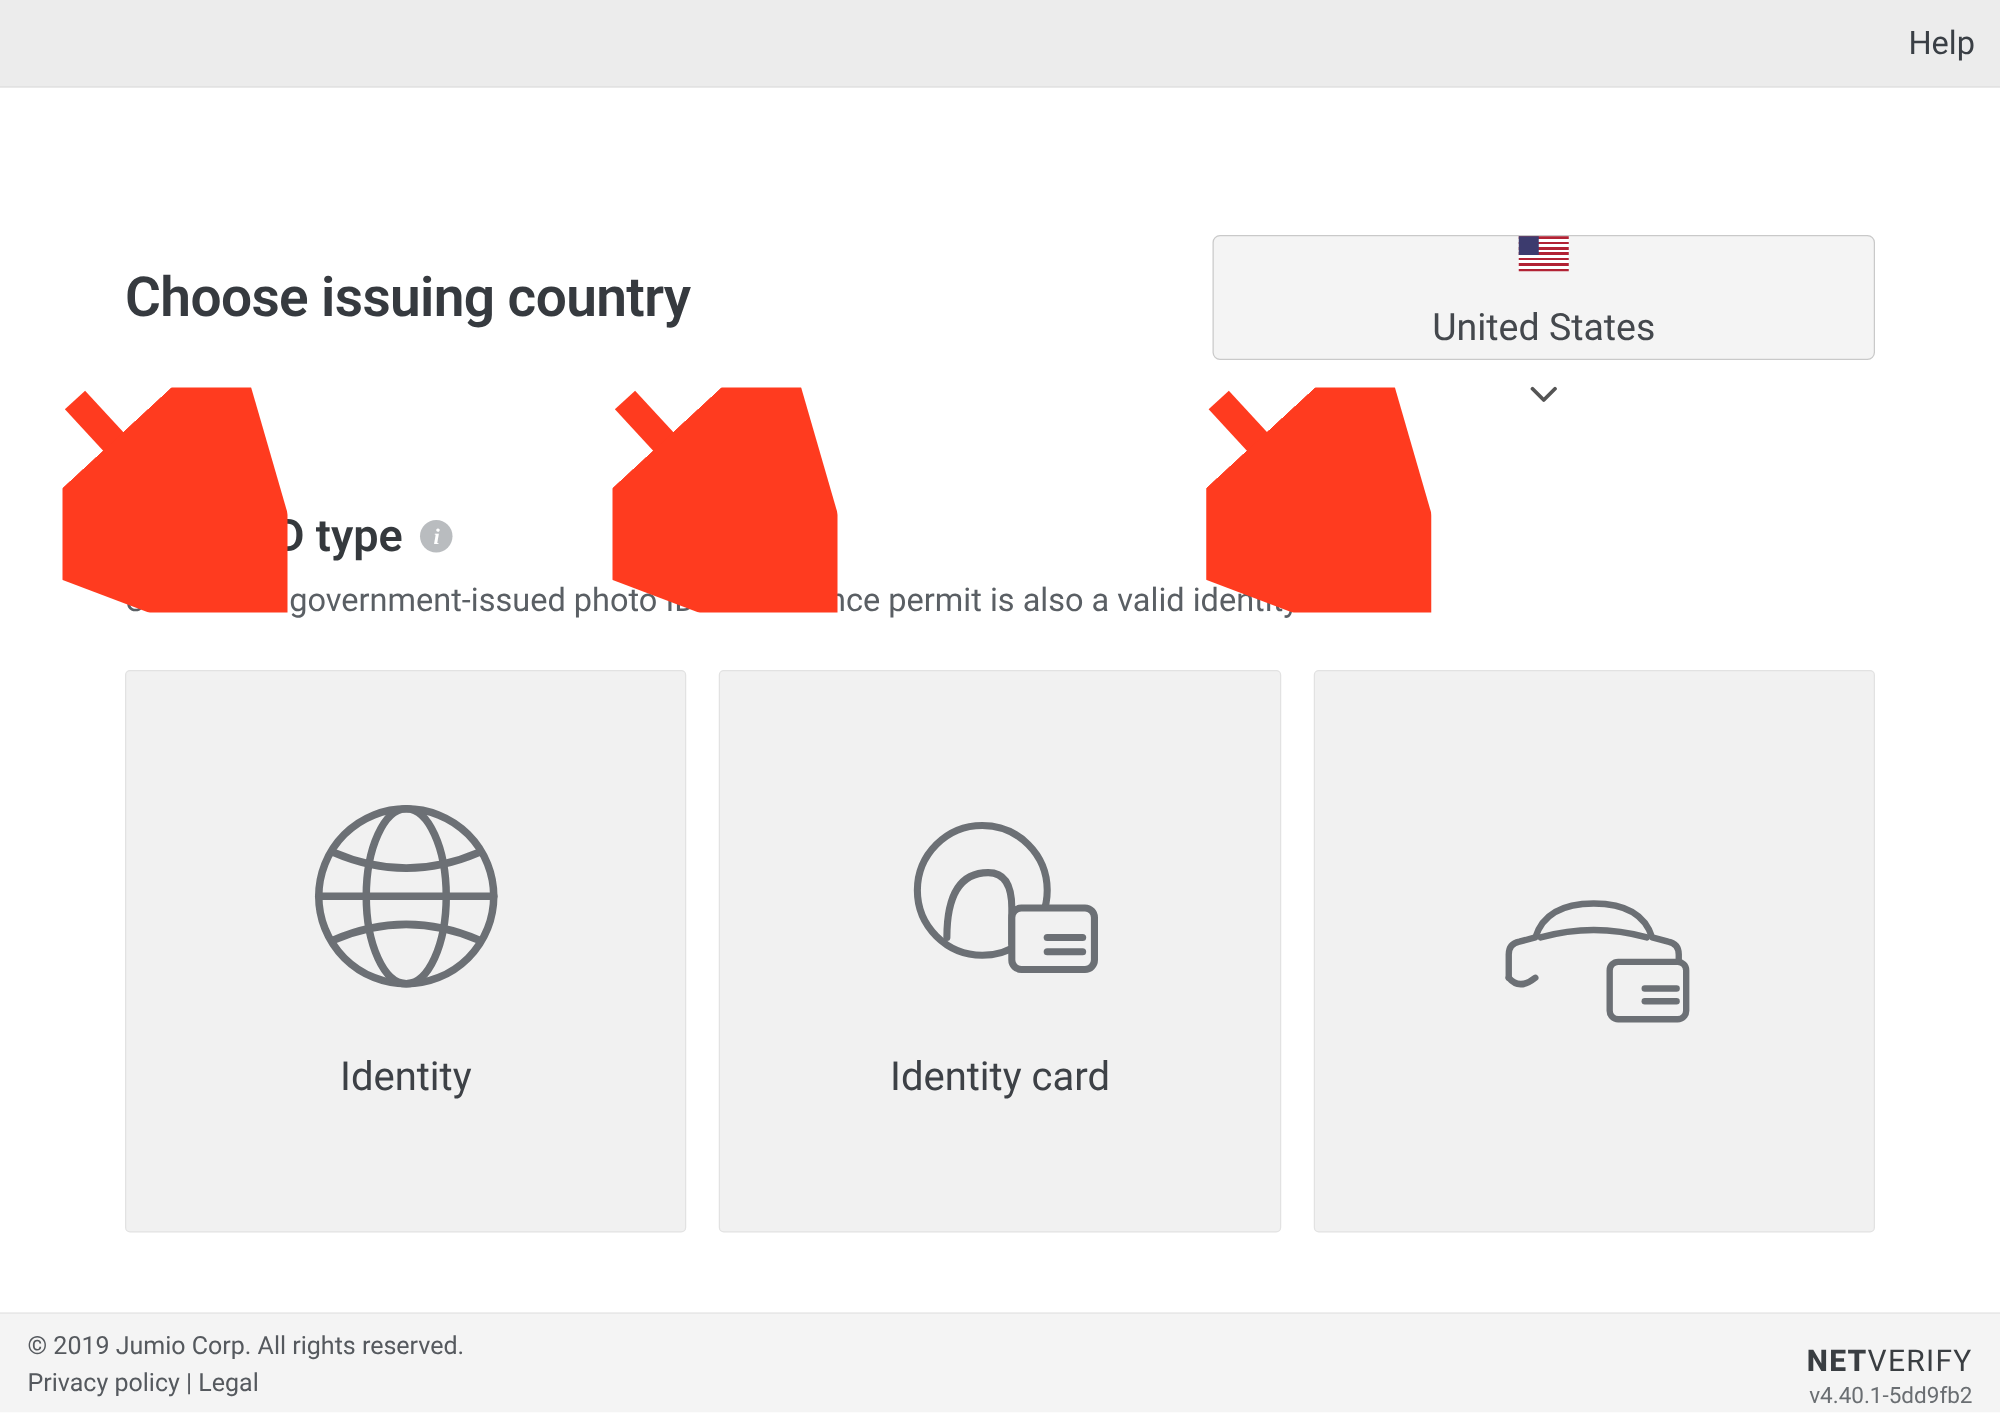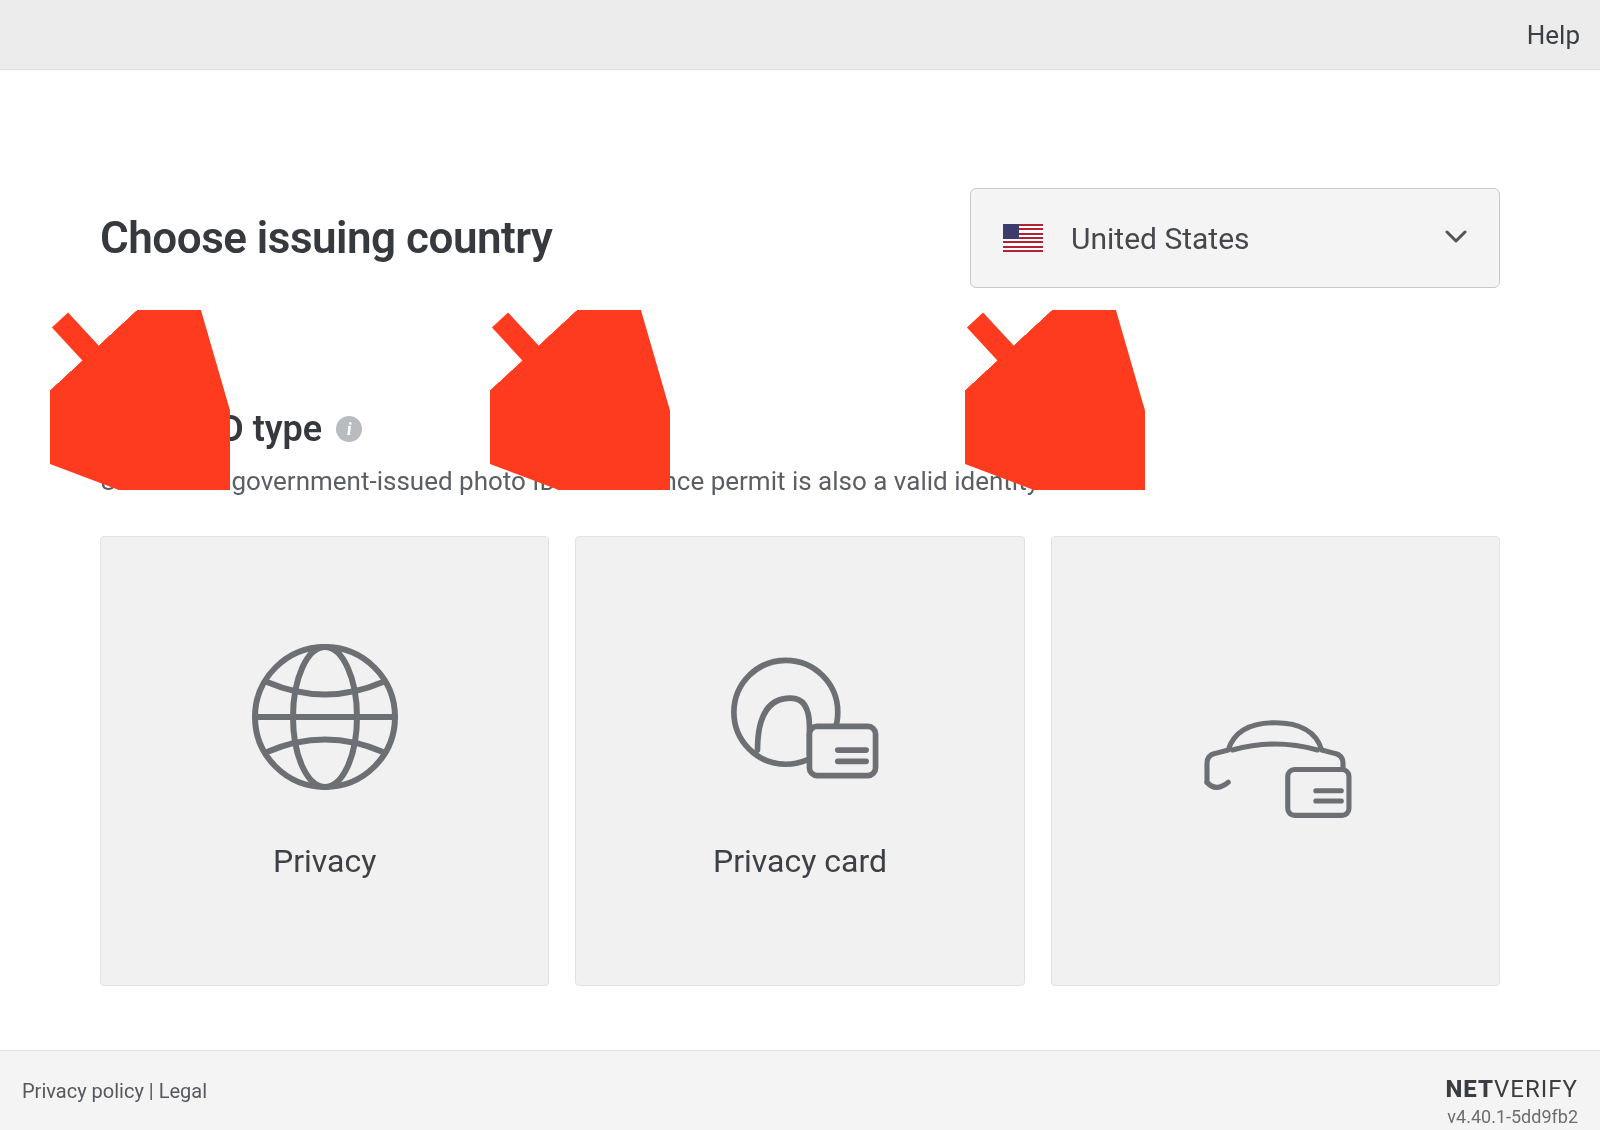--- a/index.html
+++ b/index.html
@@ -46,20 +46,21 @@
     width: 530px;
     height: 100px;
     border: 1px solid #c9c9c9;
     border-radius: 6px;
     background: #f4f4f4;
     display: flex;
     align-items: center;
     padding: 0 32px;
     cursor: pointer;
     gap: 28px;
+    flex-direction: column;
   }
   .flag {
     width: 40px;
     height: 28px;
     position: relative;
     background: linear-gradient(
       to bottom,
       #b22234 0%, #b22234 7.7%,
       #fff 7.7%, #fff 15.4%,
       #b22234 15.4%, #b22234 23.1%,
@@ -216,54 +217,55 @@
     <div class="card">
       <div class="card-icon">
         <svg width="160" height="160" viewBox="0 0 160 160" fill="none" stroke-width="6" stroke-linecap="round">
           <circle cx="80" cy="80" r="70"></circle>
           <ellipse cx="80" cy="80" rx="32" ry="70"></ellipse>
           <line x1="10" y1="80" x2="150" y2="80"></line>
           <path d="M22 45 Q80 70 138 45"></path>
           <path d="M22 115 Q80 90 138 115"></path>
         </svg>
       </div>
-      <div class="card-label">Privacy</div>
+      <div class="card-label">Identity</div>
     </div>
 
     <div class="card">
       <div class="card-icon">
         <svg width="180" height="150" viewBox="0 0 180 150" fill="none" stroke-width="6" stroke-linecap="round" stroke-linejoin="round">
           <circle cx="75" cy="70" r="55"></circle>
           <path d="M45 110 Q45 55 80 55 Q100 55 100 85 L100 115"></path>
           <rect x="100" y="85" width="70" height="52" rx="8" fill="#f1f1f1"></rect>
           <line x1="130" y1="110" x2="160" y2="110"></line>
           <line x1="130" y1="122" x2="160" y2="122"></line>
         </svg>
       </div>
-      <div class="card-label">Privacy card</div>
+      <div class="card-label">Identity card</div>
     </div>
 
     <div class="card">
       <div class="card-icon">
         <svg width="200" height="150" viewBox="0 0 200 150" fill="none" stroke-width="6" stroke-linecap="round" stroke-linejoin="round">
           <path d="M20 100 L20 78 Q20 68 30 66 L45 62 Q55 30 100 30 Q145 30 155 62 L170 66 Q180 68 180 78 L180 100"></path>
           <path d="M50 62 Q100 48 150 62"></path>
           <path d="M20 100 Q30 112 45 100"></path>
           <rect x="115" y="85" width="72" height="54" rx="8" fill="#f1f1f1"></rect>
           <line x1="148" y1="110" x2="178" y2="110"></line>
           <line x1="148" y1="122" x2="178" y2="122"></line>
         </svg>
       </div>
     </div>
 
   </div>
 </div>
 
 <div class="footer">
   <div class="footer-left">
+    <div>© 2019 Jumio Corp. All rights reserved.</div>
     <div class="links">
       <a>Privacy policy</a><span> | </span><a>Legal</a>
     </div>
   </div>
   <div class="footer-right">
     <div class="brand"><span>NET</span><span class="light">VERIFY</span></div>
     <div class="version">v4.40.1-5dd9fb2</div>
   </div>
 </div>
 

